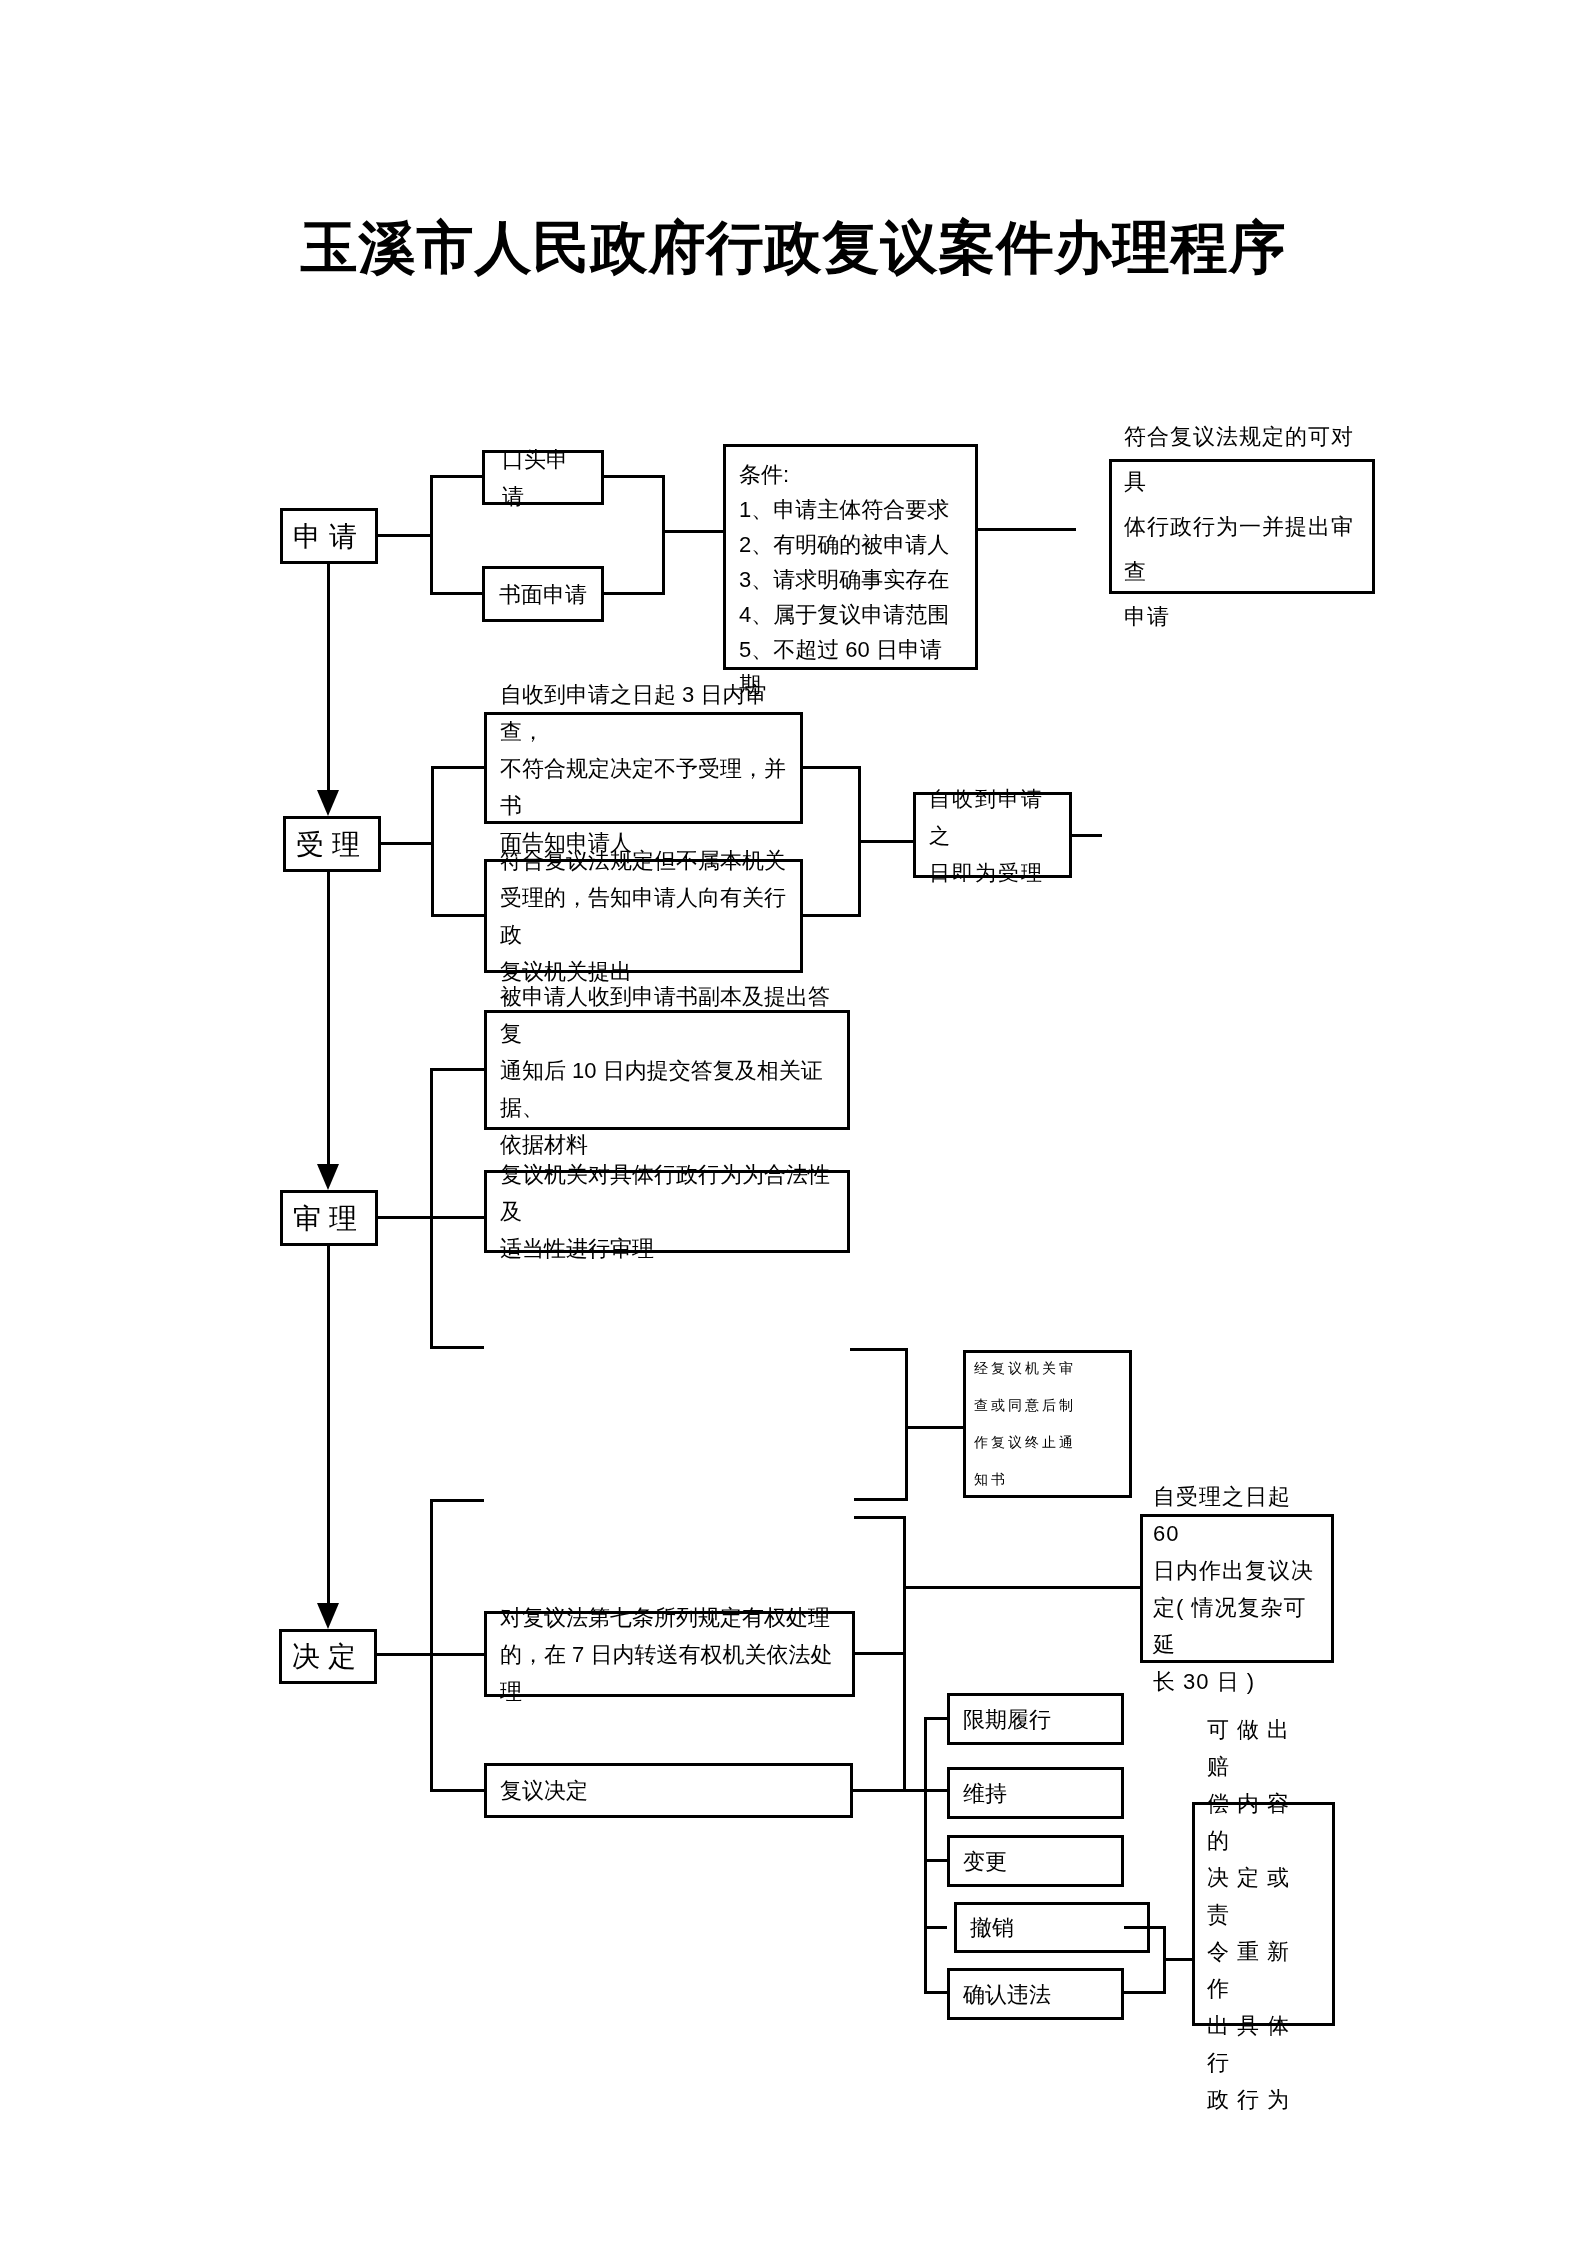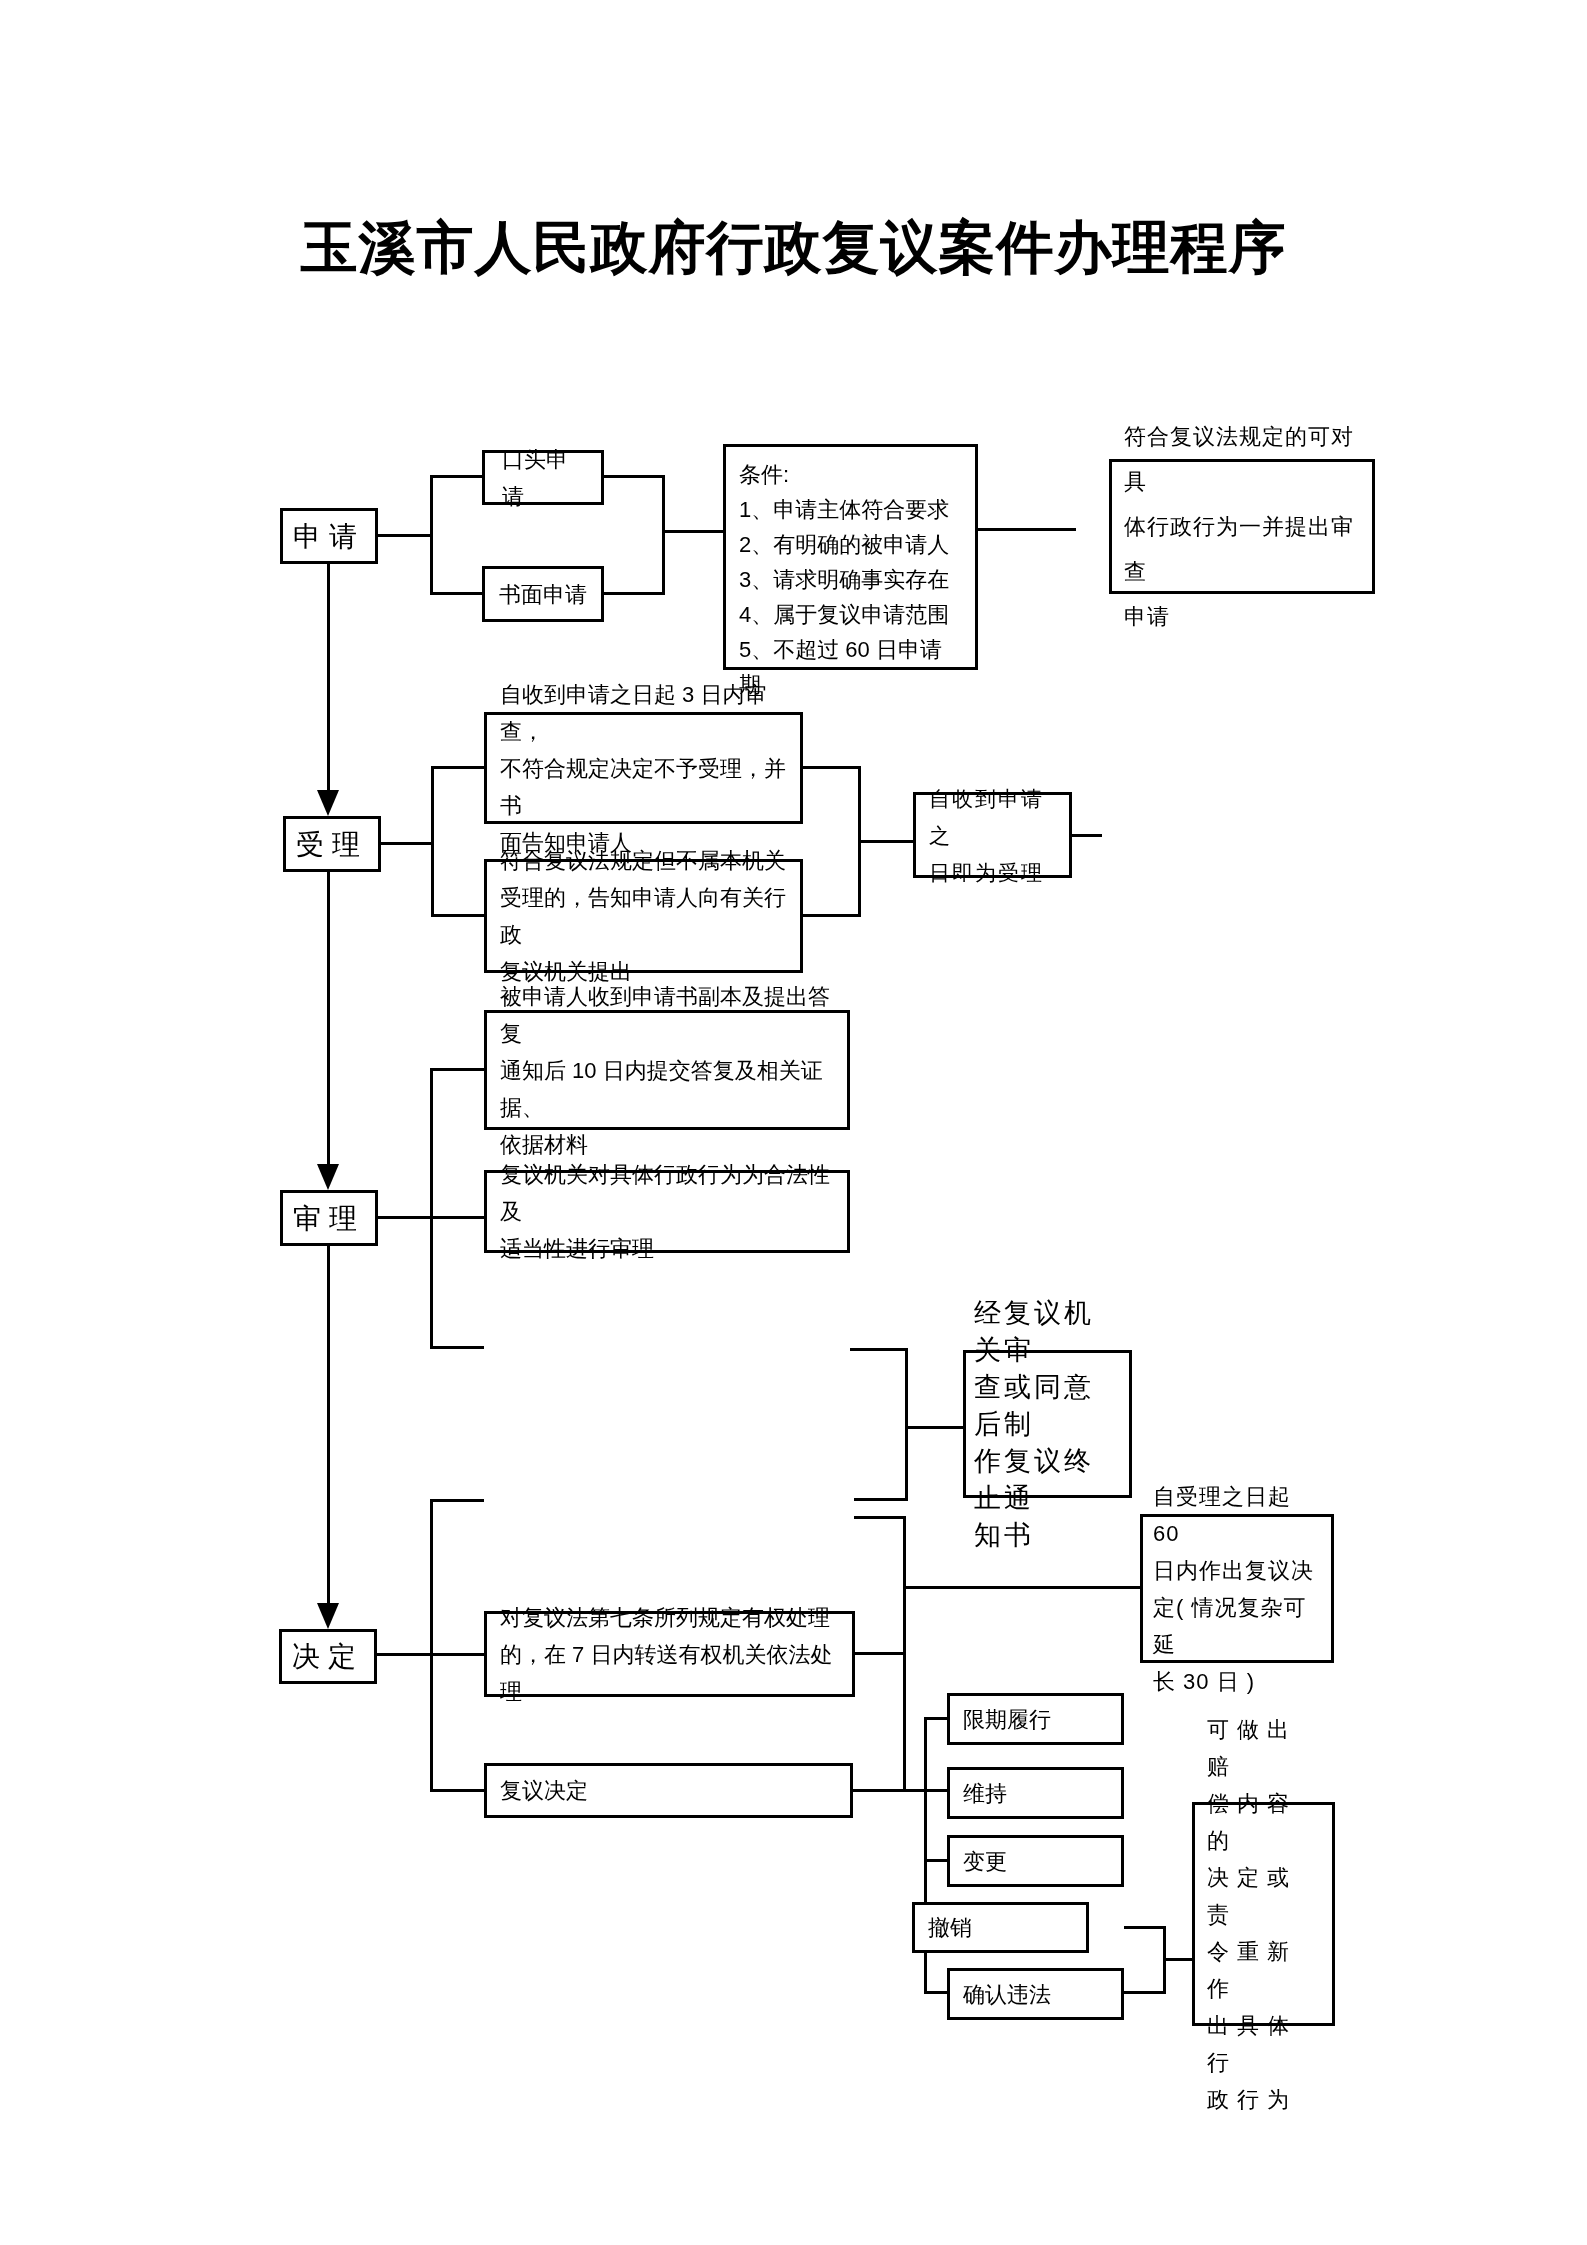--- a/index.html
+++ b/index.html
@@ -7,21 +7,21 @@
           font-family:"Liberation Sans", sans-serif;color:#000;}
   .title{position:absolute;left:0;right:0;top:210px;text-align:center;
          font-family:"DejaVu Serif", serif;font-weight:bold;font-size:57px;letter-spacing:1px;}
   .box{position:absolute;box-sizing:border-box;border:3px solid #000;background:#fff;
        display:flex;align-items:center;font-size:22px;line-height:37px;
        padding:0 13px;white-space:pre-line;font-weight:500;}
   .stage{justify-content:center;font-size:28px;letter-spacing:8px;padding:0;}
   .top{align-items:flex-start;padding-top:10px;line-height:35px;margin-top:28px;}
   .ls1{letter-spacing:1px;}
   .ls2{letter-spacing:2px;font-size:21px;}
-  .ls3{letter-spacing:3px;font-size:27px;padding:0 8px;}
+  .ls3{letter-spacing:3px;font-size:14px;padding:0 8px;}
   .ls8{letter-spacing:8px;}
   .lh45{line-height:45px;padding:0 12px;margin-left:33px;}
   .ln{position:absolute;background:#000;display:block;}
   .arr{position:absolute;display:block;width:0;height:0;
        border-left:11px solid transparent;border-right:11px solid transparent;
        border-top:26px solid #000;}
 </style>
 </head>
 <body>
 
@@ -116,21 +116,21 @@
   <i class="ln" style="left:853px;top:1789px;width:94px;height:3px"></i>
   <i class="ln" style="left:924px;top:1717px;width:3px;height:277px"></i>
   <i class="ln" style="left:927px;top:1717px;width:20px;height:3px"></i>
   <i class="ln" style="left:927px;top:1859px;width:20px;height:3px"></i>
   <i class="ln" style="left:927px;top:1926px;width:20px;height:3px"></i>
   <i class="ln" style="left:927px;top:1991px;width:20px;height:3px"></i>
 
   <div class="box" style="left:947px;top:1693px;width:177px;height:52px">限期履行</div>
   <div class="box" style="left:947px;top:1767px;width:177px;height:52px">维持</div>
   <div class="box" style="left:947px;top:1835px;width:177px;height:52px">变更</div>
-  <div class="box" style="left:912px;top:1902px;width:177px;height:51px">撤销</div>
+  <div class="box" style="left:954px;top:1902px;width:196px;height:51px">撤销</div>
   <div class="box" style="left:947px;top:1968px;width:177px;height:52px">确认违法</div>
 
   <i class="ln" style="left:1124px;top:1926px;width:41px;height:3px"></i>
   <i class="ln" style="left:1124px;top:1991px;width:41px;height:3px"></i>
   <i class="ln" style="left:1163px;top:1926px;width:3px;height:68px"></i>
   <i class="ln" style="left:1166px;top:1958px;width:26px;height:3px"></i>
   <div class="box ls8" style="left:1192px;top:1802px;width:143px;height:224px;padding:0 12px">可做出赔
 偿内容的
 决定或责
 令重新作

